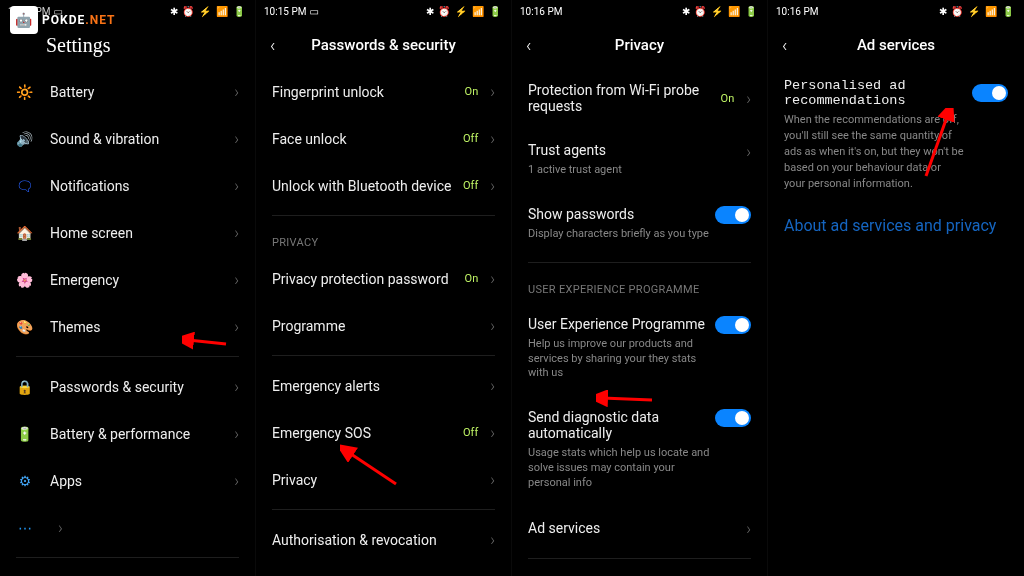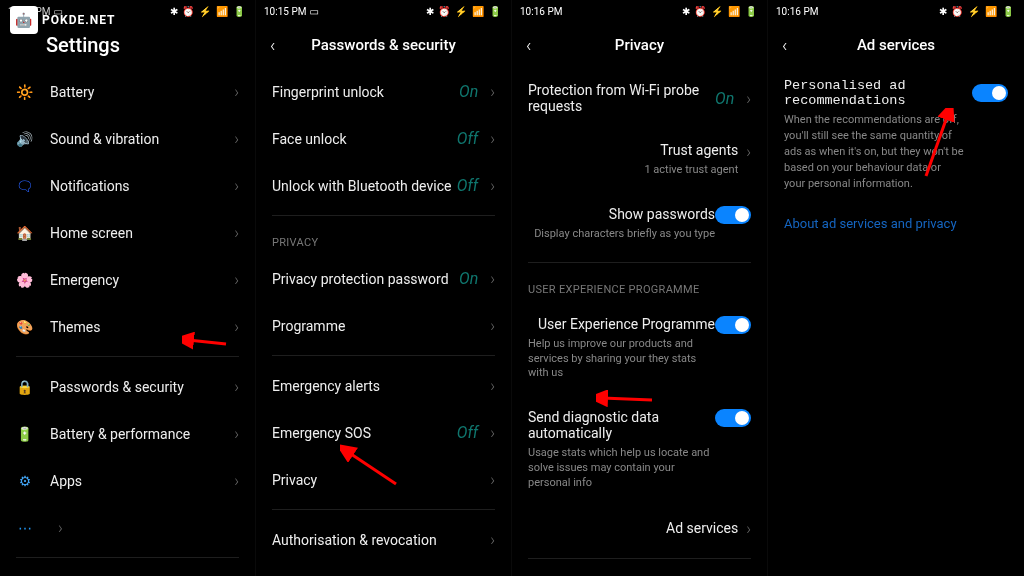--- a/index.html
+++ b/index.html
@@ -46,20 +46,21 @@
     font-size: 18px;
     color: #fff;
     cursor: pointer;
     user-select: none;
     font-weight: 300;
   }
   .title-large {
     font-size: 20px;
     font-weight: 500;
     color: #fff;
+    font-family: Liberation Serif, serif;
   }
   .title-mid {
     font-size: 15px;
     font-weight: 500;
     color: #fff;
   }
   .list { padding: 0; }
   .item {
     display: flex;
     align-items: center;
@@ -78,33 +79,33 @@
     font-size: 14px;
   }
   .item .label { flex: 1; font-size: 14px; color: #eee; }
   .item .sub { font-size: 11px; color: #888; margin-top: 5px; line-height: 1.35;}
   .item .chevron {
     color: #666;
     font-size: 16px;
     font-weight: 300;
     margin-left: 8px;
   }
-  .item .value { color: #0f766e; font-size: 16px; margin-right: 4px; font-style: italic;}
+  .item .value { color: #bef264; font-size: 11px; margin-right: 4px;}
   .divider {
     height: 1px;
     background: #1e1e1e;
     margin: 6px 16px;
   }
   .section-label {
     font-size: 11px;
     color: #777;
     padding: 14px 16px 6px;
     letter-spacing: 0.3px;
   }
-  .stack { display: flex; flex-direction: column; flex: 1; align-items: flex-end; }
+  .stack { display: flex; flex-direction: column; flex: 1; }
   .toggle {
     width: 36px;
     height: 18px;
     border-radius: 9px;
     background: #0a84ff;
     position: relative;
     flex-shrink: 0;
   }
   .toggle::after {
     content: "";
@@ -118,21 +119,21 @@
   }
   .desc {
     font-size: 11px;
     color: #888;
     padding: 0 60px 0 16px;
     line-height: 1.45;
     margin-top: -6px;
     margin-bottom: 10px;
   }
   .link-small {
-    font-size: 13px;
+    font-size: 16px;
     color: #1565c0;
     padding: 0 16px;
     cursor: pointer;
   }
   .arrow {
     position: absolute;
     pointer-events: none;
     z-index: 100;
   }
   .logo {
@@ -153,21 +154,21 @@
     border-radius: 4px;
     display: flex;
     align-items: center;
     justify-content: center;
     font-weight: 900;
     font-size: 14px;
     color: #222;
     margin-right: 4px;
   }
   .logo-text { font-size: 12px; color: #fff; font-weight: 700; letter-spacing:1px; }
-  .logo-text .net { color: #ffffff; }
+  .logo-text .net { color: #f97316; }
   .p4-item { padding: 10px 16px; }
   .p4-item .label { font-size: 13.5px; font-family: Liberation Mono, monospace; }
 </style>
 </head>
 <body>
 
 <div class="logo">
   <div class="logo-icon">🤖</div>
   <div class="logo-text">
     <span>POKDE</span><span class="net">.NET</span>

